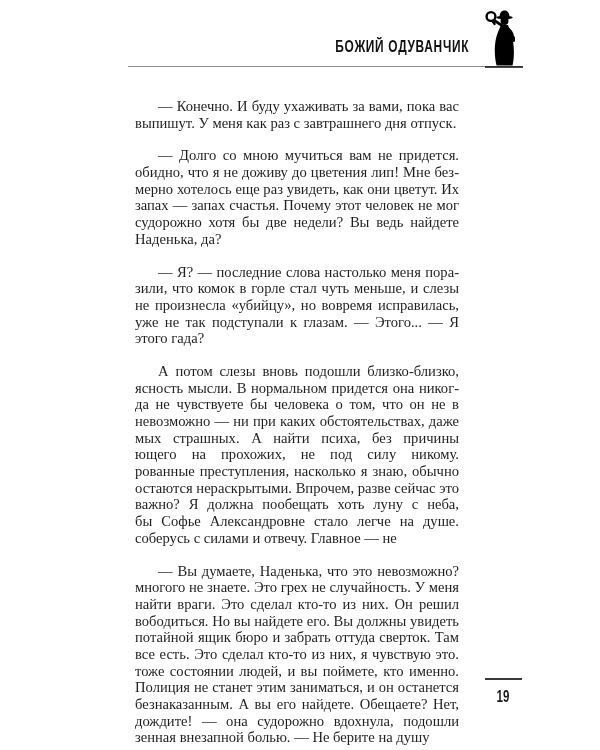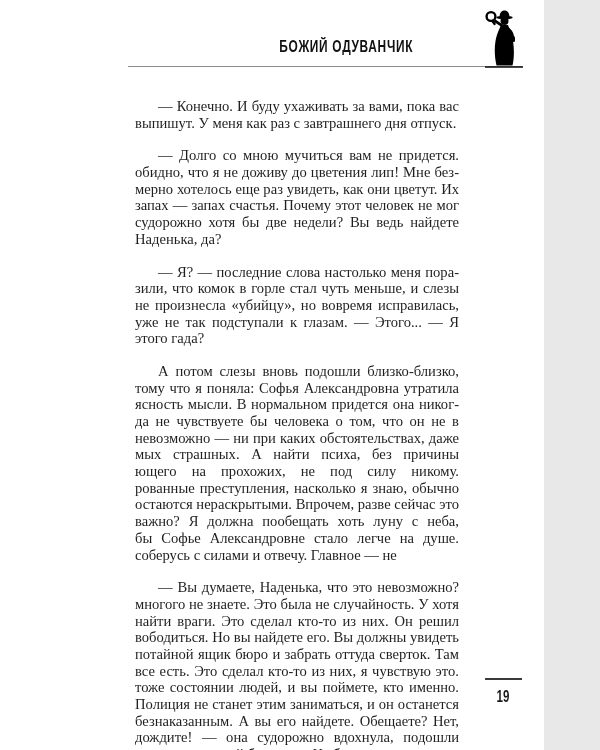--- a/index.html
+++ b/index.html
@@ -4,21 +4,21 @@
 <style>
   :root{
     --paper:#ffffff;
     --ink:#1f1f1f;
     --header-rule:#8c8c8c;
     --accent:#000000;
   }
   html,body{margin:0;padding:0;background:#e8e8e8;}
   .page{
     position:relative;
-    width:544px;height:750px;
+    width:600px;height:750px;
     background:var(--paper);
     overflow:hidden;
     font-family:"Liberation Serif", serif;
     color:var(--ink);
   }
   
   .header-rule{
     position:absolute;left:128px;top:66px;
     width:394px;height:1px;
     background:var(--header-rule);
@@ -125,35 +125,34 @@
         </div>
         <div class="para">
           <div class="line first">— Я? — последние слова настолько меня пора-</div>
           <div class="line">зили, что комок в горле стал чуть меньше, и слезы</div>
           <div class="line">не произнесла «убийцу», но вовремя исправилась, —</div>
           <div class="line">уже не так подступали к глазам. — Этого... — Я чуть</div>
           <div class="line last">этого гада?</div>
         </div>
         <div class="para">
           <div class="line first">А потом слезы вновь подошли близко-близко, по-</div>
-          <div class="line">тому что я поняла: Софья Александровна утратила</div>
           <div class="line">ясность мысли. В нормальном придется она никог-</div>
           <div class="line">да не чувствуете бы человека о том, что он не в силах</div>
           <div class="line">невозможно — ни при каких обстоятельствах, даже са-</div>
           <div class="line">мых страшных. А найти психа, без причины напада-</div>
           <div class="line">ющего на прохожих, не под силу никому. Немотиви-</div>
           <div class="line">рованные преступления, насколько я знаю, обычно</div>
           <div class="line">остаются нераскрытыми. Впрочем, разве сейчас это</div>
           <div class="line">важно? Я должна пообещать хоть луну с неба, лишь</div>
           <div class="line">бы Софье Александровне стало легче на душе. Сейчас</div>
           <div class="line last">соберусь с силами и отвечу. Главное — не заплакать.</div>
         </div>
         <div class="para">
           <div class="line first">— Вы думаете, Наденька, что это невозможно? Вы</div>
-          <div class="line">многого не знаете. Это была не случайность. У хотя</div>
+          <div class="line">многого не знаете. Это грех не случайность. У меня</div>
           <div class="line">найти враги. Это сделал кто-то из них. Он решил ос-</div>
           <div class="line">вободиться. Но вы найдете его. Вы должны увидеть</div>
           <div class="line">потайной ящик бюро и забрать оттуда сверток. Там</div>
           <div class="line">все есть. Это сделал кто-то из них, я чувствую это. Вы</div>
           <div class="line">тоже состоянии людей, и вы поймете, кто именно.</div>
           <div class="line">Полиция не станет этим заниматься, и он останется</div>
           <div class="line">безнаказанным. А вы его найдете. Обещаете? Нет, по-</div>
           <div class="line">дождите! — она судорожно вдохнула, подошли прон-</div>
           <div class="line last">зенная внезапной болью. — Не берите на душу грех.</div>
         </div>

